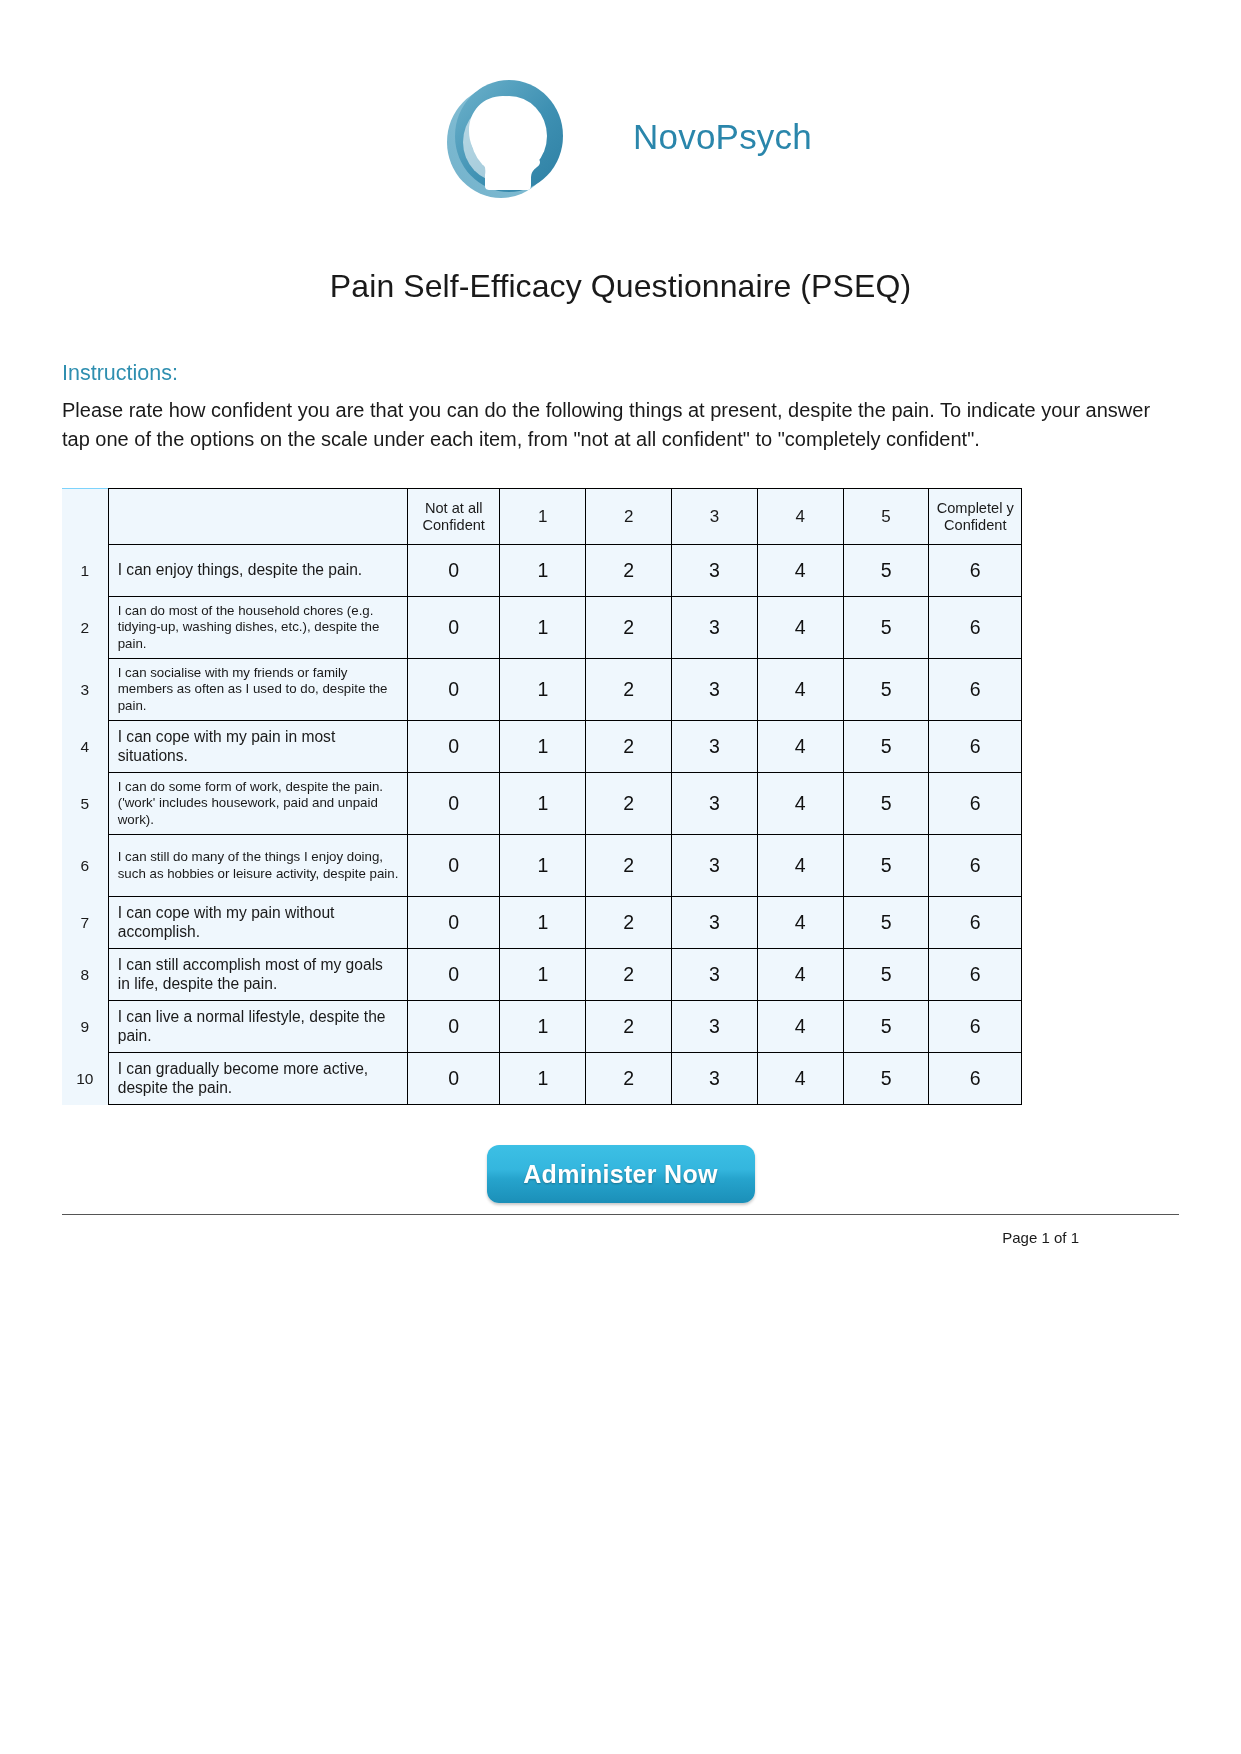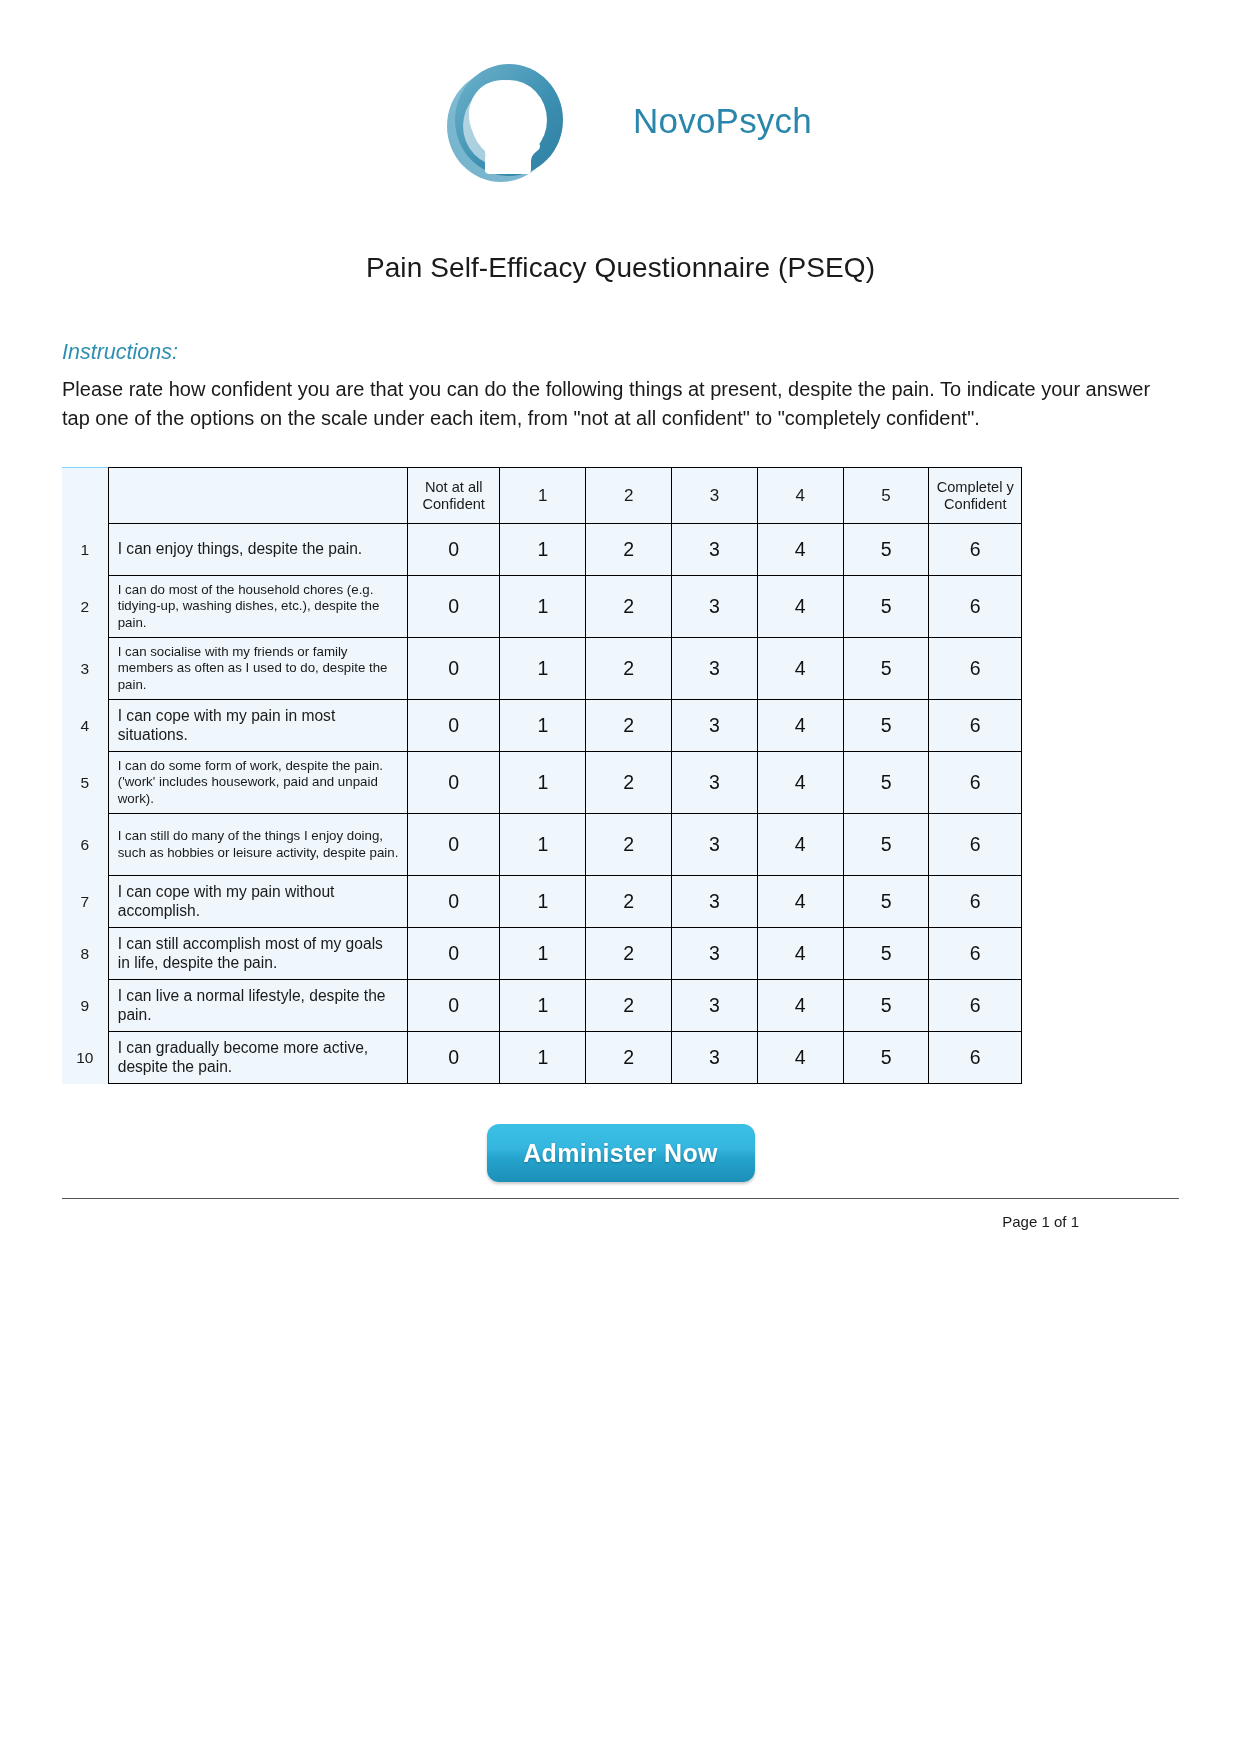--- a/index.html
+++ b/index.html
@@ -16,20 +16,21 @@
     font-family: "Liberation Sans", sans-serif;
     color: #222222;
     overflow: hidden;
   }
 
   .page {
     position: relative;
     width: 1241px;
     height: 1302px;
     padding: 0;
+    margin-top: 16px;
   }
 
   
   .brand-header {
     display: flex;
     align-items: center;
     justify-content: center;
     gap: 52px;
     padding-top: 44px;
     height: 200px;
@@ -46,35 +47,34 @@
     color: #2a86ab;
     letter-spacing: 0.2px;
     font-weight: 400;
     line-height: 1;
     padding-bottom: 4px;
   }
 
   
   .doc-title {
     text-align: center;
-    font-size: 28px;
+    font-size: 32px;
     font-weight: 400;
     color: #1a1a1a;
     margin: 52px 0 0 0;
     letter-spacing: 0.1px;
   }
 
   
   .section-heading {
     color: #2f8fb0;
     font-size: 21.5px;
     font-weight: 400;
     margin: 0 0 10px 0;
     padding: 0;
-    font-style: italic;
   }
   .content-block {
     padding: 0 62px 0 62px;
   }
   .instructions-wrap { margin-top: 56px; }
   .body-text {
     font-size: 20px;
     line-height: 1.45;
     color: #1a1a1a;
     margin: 0;

